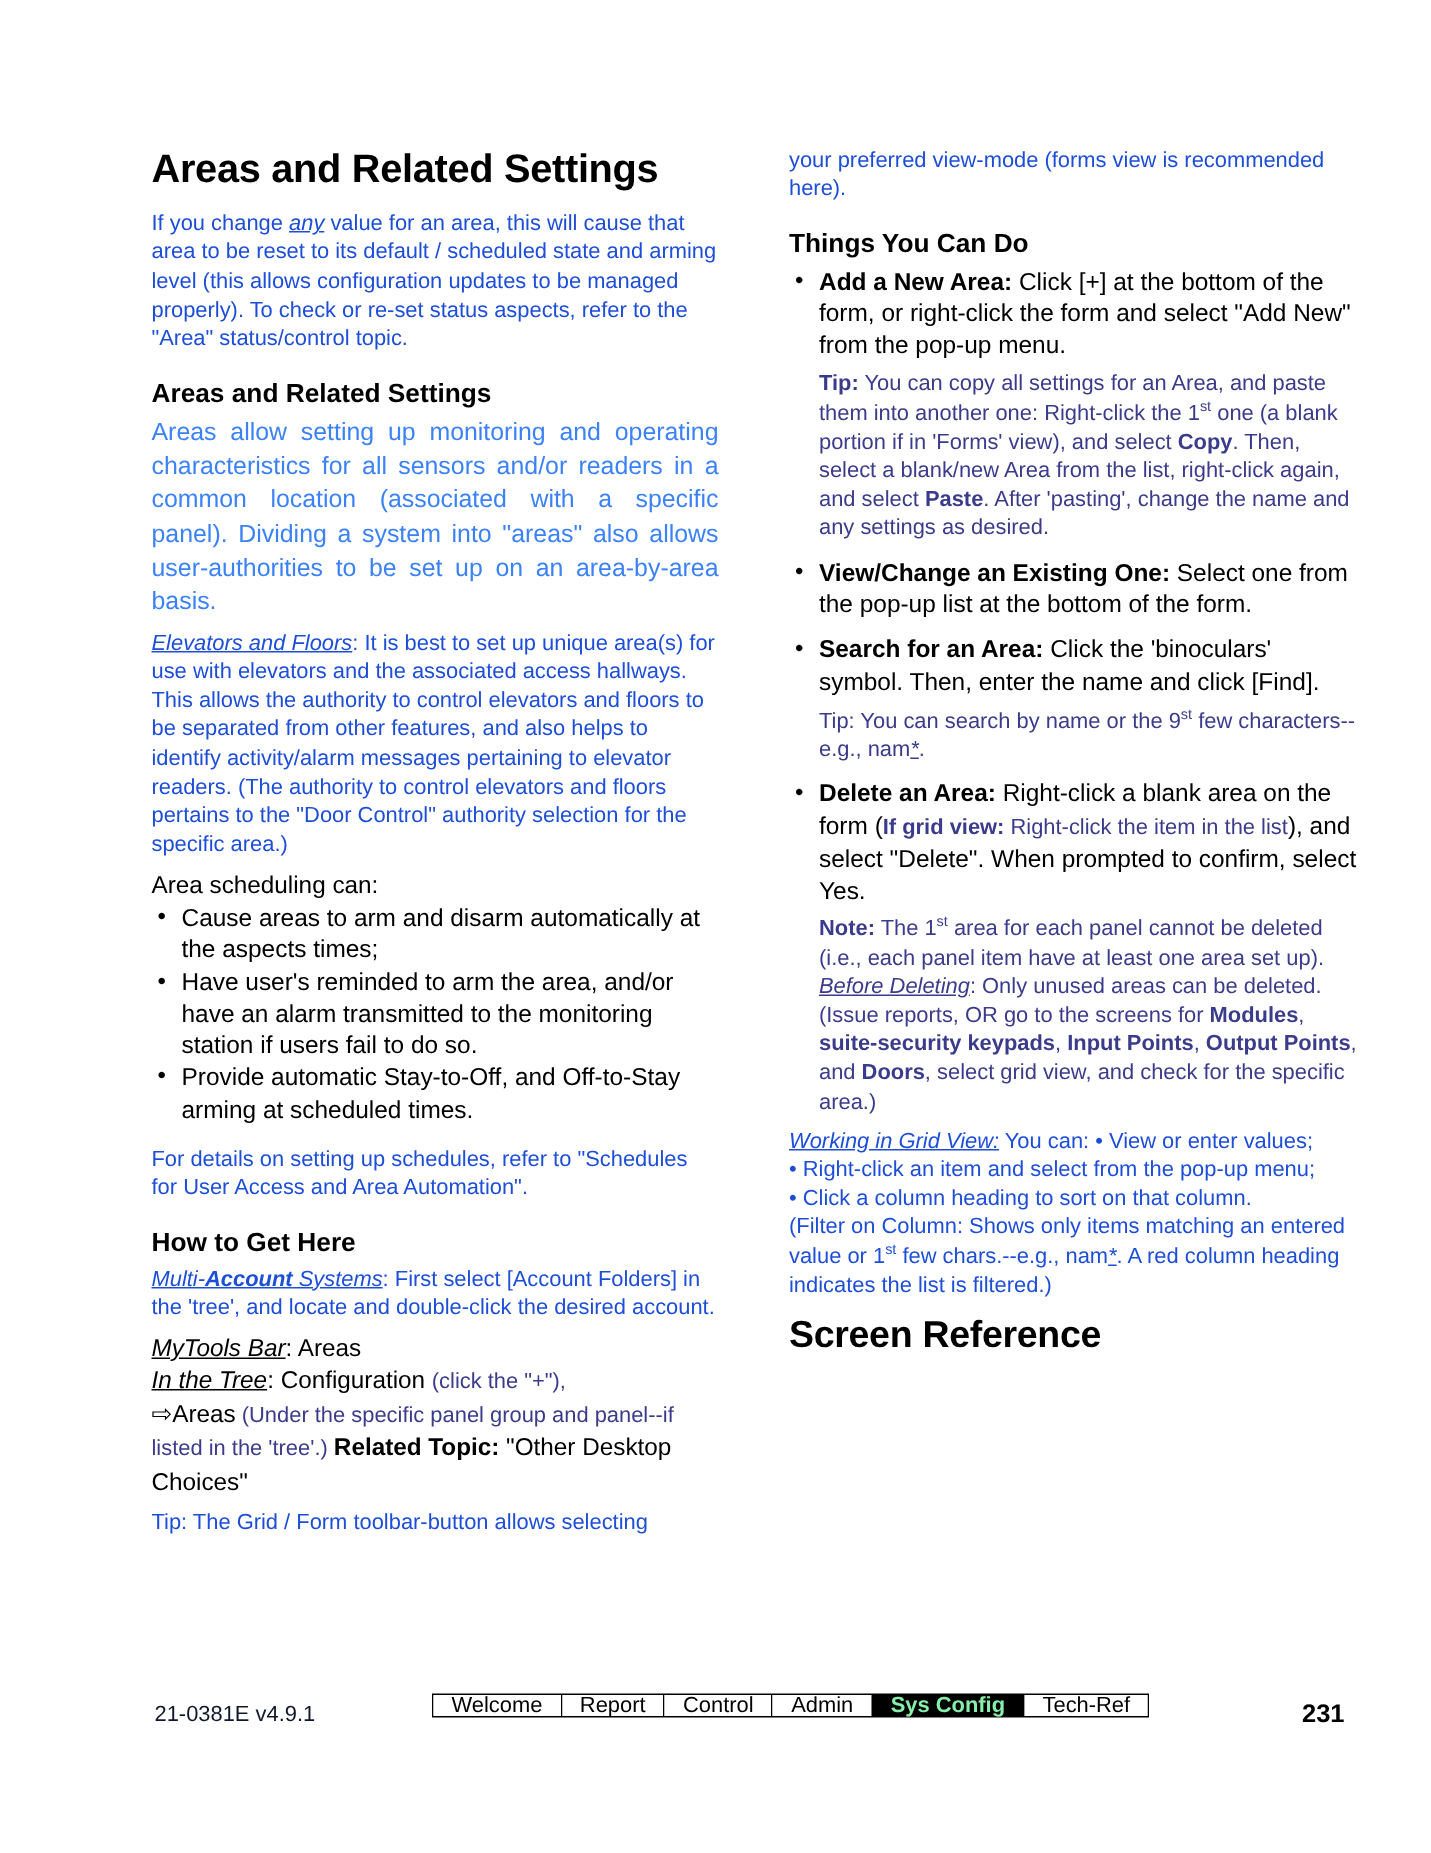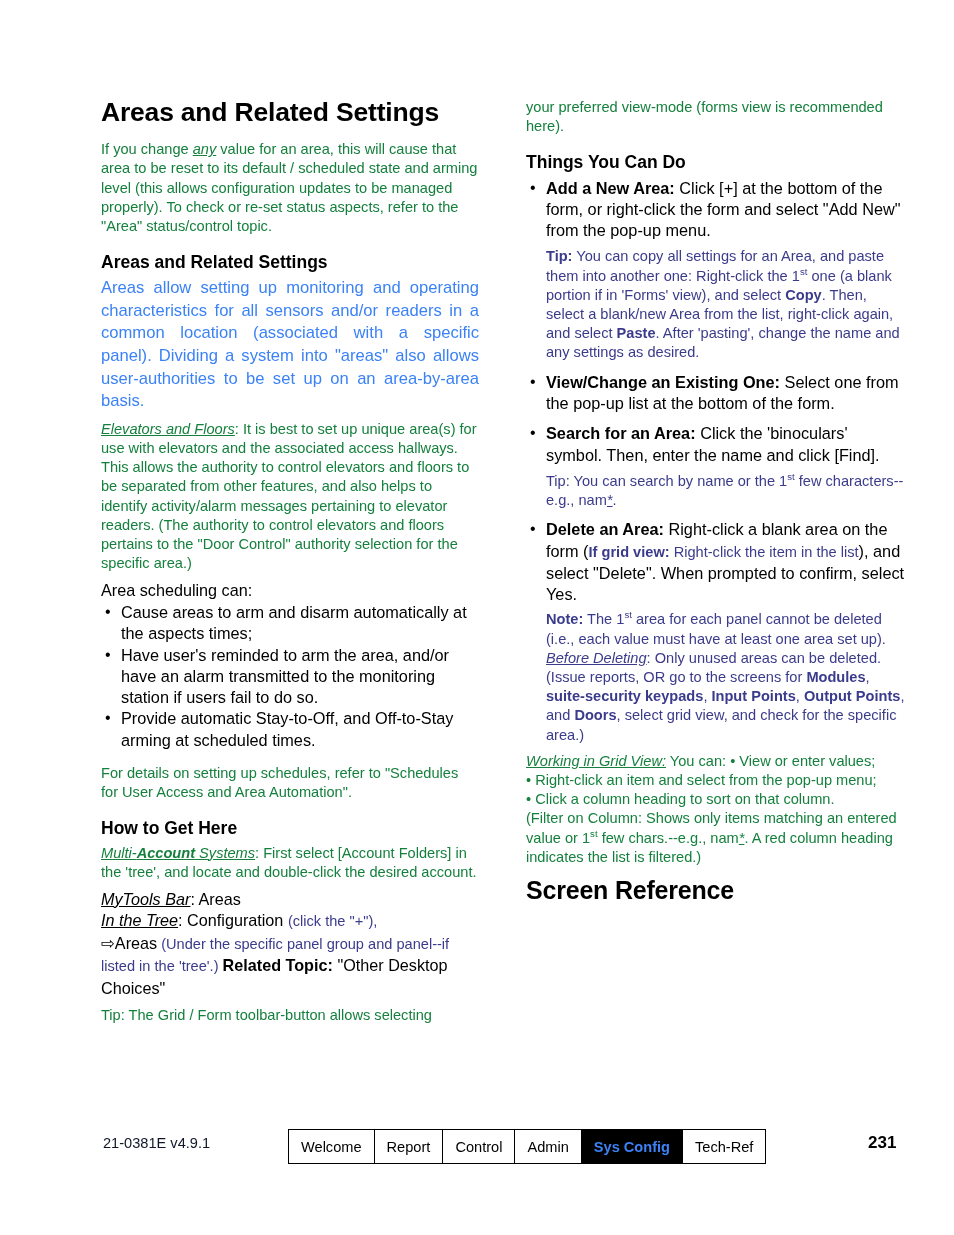--- a/index.html
+++ b/index.html
@@ -46,21 +46,21 @@
     margin: 16px 0 5px 0;
     line-height: 1.15;
   }
 
   
   p {
     margin: 0 0 0 0;
     font-size: 15.3px;
     line-height: 19.6px;
   }
-  p.blue { color: #15803d; font-size: 14.6px; line-height: 19.2px; }
+  p.blue { color: #1d4ed8; font-size: 14.6px; line-height: 19.2px; }
   p.body {
     color: #3b82f6;
     font-size: 16.6px;
     line-height: 22.6px;
     text-align: justify;
   }
   p.black-plain { color:#000; font-size: 16.2px; line-height: 21.5px; }
   p.gap { margin-top: 13px; }
   p.gap-sm { margin-top: 7px; }
 
@@ -134,38 +134,38 @@
     position: absolute;
     left: 103px; top: 6px;
     font-size: 14.6px;
     color: #0f172a;
   }
   .nav {
     position: absolute;
     left: 288px; top: 0px;
     display: flex;
     border: 1.4px solid #000;
-    height: 35px;
+    height: 16px;
   }
   .nav .tab {
     display: flex;
     align-items: center;
     justify-content: center;
     padding: 0 12px;
     font-size: 14.6px;
     color: #000;
     background: #fff;
     border-right: 1.4px solid #000;
     height: 100%;
     white-space: nowrap;
   }
   .nav .tab:last-child { border-right: none; }
   .nav .tab.active {
     background: #000;
-    color: #3b82f6;
+    color: #86efac;
     font-weight: bold;
   }
   .page-num {
     position: absolute;
     left: 868px; top: 4px;
     font-size: 17px;
     font-weight: bold;
     color: #000;
   }
 </style>
@@ -220,27 +220,27 @@
       <li><b>Add a New Area:</b><span>  Click [+] at the bottom of the form, or right-click the form and select "Add New" from the pop-up menu.</span></li>
     </ul>
 
     <div class="tipblock"><b>Tip:</b><span>  You can copy all settings for an Area, and paste them into another one:  Right-click the 1</span><sup>st</sup><span> one (a blank portion if in 'Forms' view), and select </span><b>Copy</b><span>.  Then, select a blank/new Area from the list, right-click again, and select </span><b>Paste</b><span>.  After 'pasting', change the name and any settings as desired.</span></div>
 
     <ul class="bul spaced">
       <li><b>View/Change an Existing One:</b><span>  Select one from the pop-up list at the bottom of the form.</span></li>
       <li style="margin-bottom:0"><b>Search for an Area:</b><span>  Click the 'binoculars' symbol.  Then, enter the name and click [Find].</span></li>
     </ul>
 
-    <div class="tipblock"><span>Tip:  You can search by name or the 1</span><sup>st</sup><span> few characters--e.g., nam</span><u>*</u><span>.</span></div>
+    <div class="tipblock"><span>Tip:  You can search by name or the 9</span><sup>st</sup><span> few characters--e.g., nam</span><u>*</u><span>.</span></div>
 
     <ul class="bul">
       <li><b>Delete an Area:</b><span>  Right-click a blank area on the form (</span><b class="blue" style="font-size:14.6px">If grid view:</b><span class="blue" style="font-size:14.6px"> Right-click the item in the list</span><span>), and select "Delete".  When prompted to confirm, select Yes.</span></li>
     </ul>
 
-    <div class="noteblock"><b>Note:</b><span>  The 1</span><sup>st</sup><span> area for each panel cannot be deleted (i.e., each value must have at least one area set up).</span></div>
+    <div class="noteblock"><b>Note:</b><span>  The 1</span><sup>st</sup><span> area for each panel cannot be deleted (i.e., each panel item have at least one area set up).</span></div>
 
     <div class="noteblock" style="margin-top:0"><u>Before Deleting</u><span>:  Only unused areas can be deleted. (Issue reports, OR go to the screens for </span><b>Modules</b><span>, </span><b>suite-security keypads</b><span>, </span><b>Input Points</b><span>, </span><b>Output Points</b><span>, and </span><b>Doors</b><span>, select grid view, and check for the specific area.)</span></div>
 
 
     <p class="blue gap-sm"><u>Working in Grid View:</u><span>  You can:  • View or enter values;</span><br><span>• Right-click an item and select from the pop-up menu;</span><br><span>• Click a column heading to sort on that column.</span><br><span>(Filter on Column:  Shows only items matching an entered value or 1</span><sup>st</sup><span> few chars.--e.g., nam</span><u>*</u><span>.  A red column heading indicates the list is filtered.)</span></p>
 
     <h1 class="title" style="font-size:25px;margin-top:10px;margin-bottom:0">Screen Reference</h1>
 
   </div>
 

